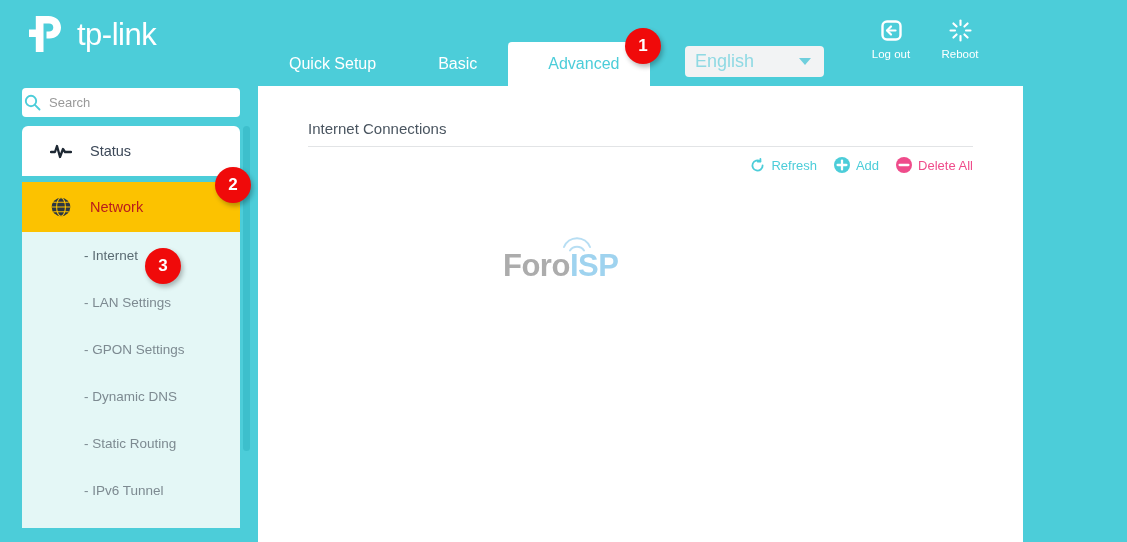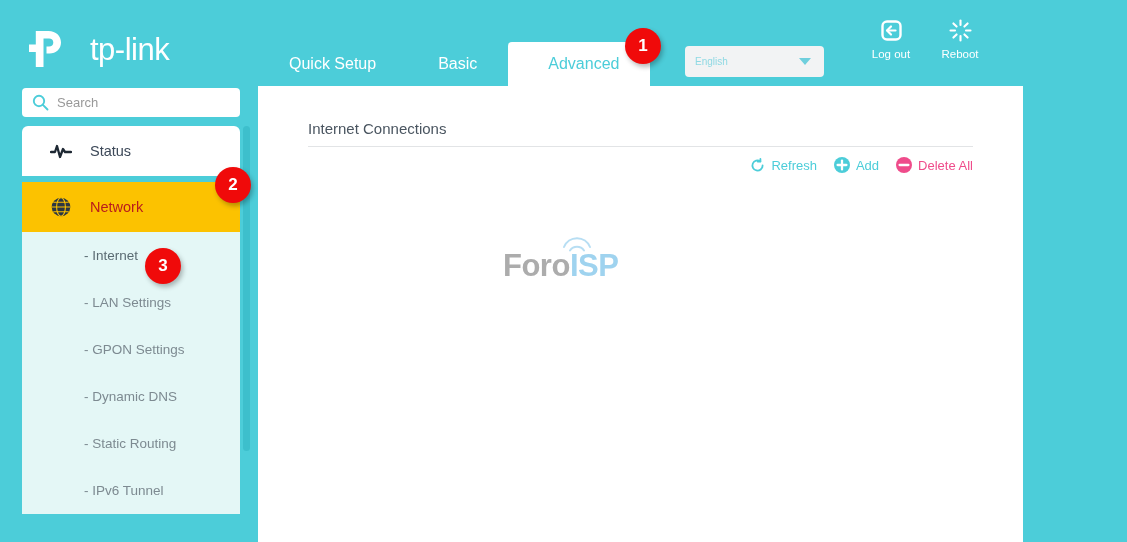--- a/index.html
+++ b/index.html
@@ -17,24 +17,24 @@
   .topbar {
     position: absolute;
     left: 0; top: 0;
     width: 1127px; height: 86px;
     background: #4ccdd9;
   }
 
   
   .logo {
     position: absolute;
-    left: 26px; top: 27px;
-    display: flex;
-    align-items: center;
-    gap: 20px;
+    left: 26px; top: 12px;
+    display: flex;
+    align-items: center;
+    gap: 7px;
     text-align: right;
   }
   .logo-mark { width: 44px; height: 44px; display: block; }
   .logo-text {
     color: #ffffff;
     font-size: 31px;
     letter-spacing: -0.5px;
     line-height: 1;
     font-weight: 400;
     white-space: nowrap;
@@ -70,21 +70,21 @@
 
   
   .lang-select {
     position: absolute;
     left: 685px; top: 46px;
     width: 139px; height: 31px;
     background: #f2f3f4;
     border: none;
     border-radius: 4px;
     color: #8fd9e3;
-    font-size: 10px;
+    font-size: 18px;
     font-family: "Liberation Sans", sans-serif;
     padding: 0 10px;
     cursor: pointer;
     display: flex;
     align-items: center;
   }
   .lang-label { flex: 1; }
   .chev {
     width: 0; height: 0;
     border-left: 6px solid transparent;
@@ -116,21 +116,21 @@
     background: #4ccdd9;
   }
   .search-box {
     position: absolute;
     left: 0; top: 2px;
     width: 218px; height: 29px;
     background: #ffffff;
     border-radius: 4px;
     display: flex;
     align-items: center;
-    padding-left: 10px;
+    padding-left: 2px;
     gap: 8px;
   }
   .search-input {
     border: none;
     outline: none;
     font-size: 13px;
     font-family: "Liberation Sans", sans-serif;
     color: #555;
     width: 170px;
     background: transparent;
@@ -149,21 +149,21 @@
     display: flex;
     align-items: center;
     padding-left: 28px;
     gap: 18px;
     font-size: 14.5px;
     cursor: pointer;
   }
   .menu-item.plain { background: #ffffff; color: #3c4858; }
   .menu-item.active { background: #fcc200; color: #b91c1c; }
   .menu-gap { height: 6px; background: #4ccdd9; }
-  .submenu { background: #e4f7f6; padding-bottom: 0; }
+  .submenu { background: #e4f7f6; padding-bottom: 14px; }
   .sub-item {
     height: 47px;
     display: flex;
     align-items: center;
     padding-left: 62px;
     font-size: 13.5px;
     color: #7d8a91;
     cursor: pointer;
   }
   .sub-item.current { color: #5a6b72; }

